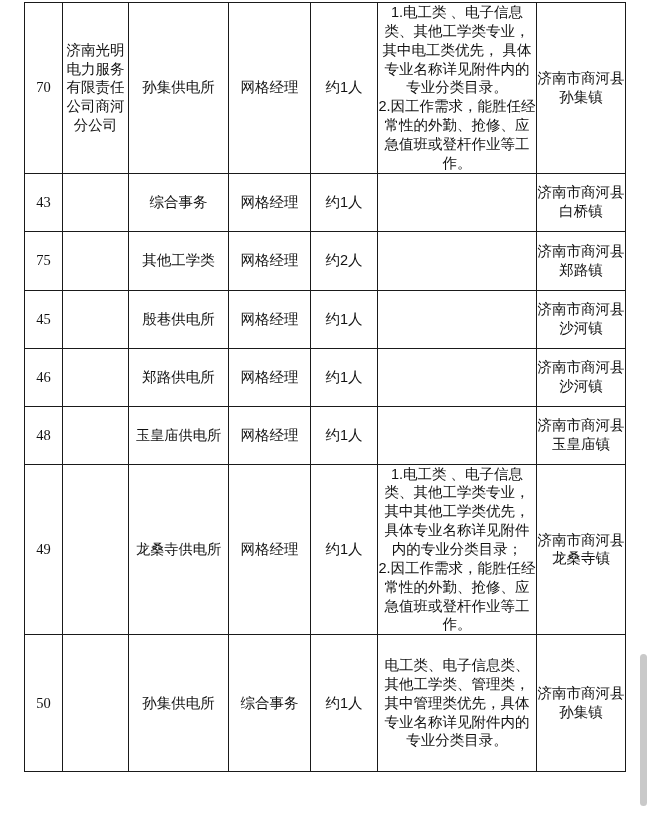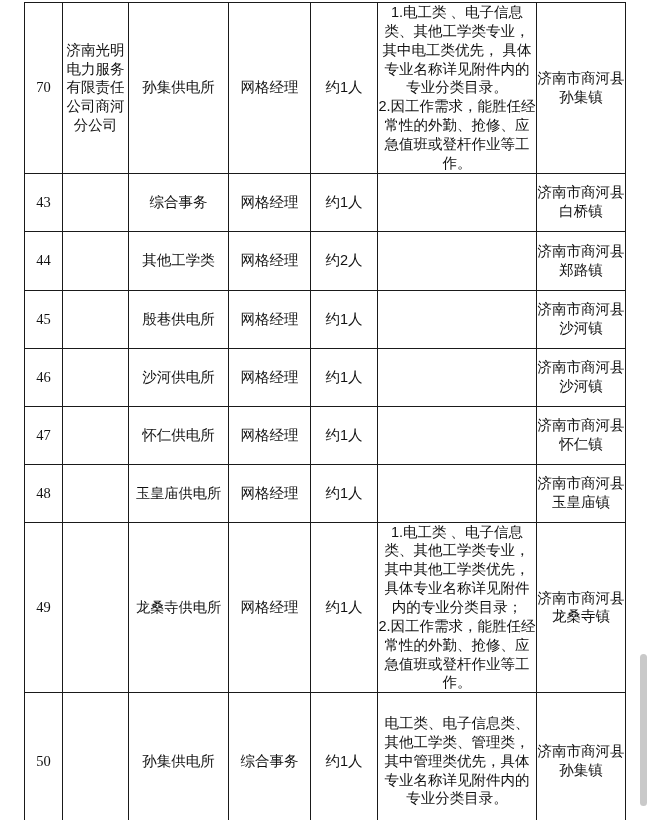--- a/index.html
+++ b/index.html
@@ -150,54 +150,45 @@
           <tr style="height: 58px;">
             <td class="cell-index">43</td>
             <td class="cell-company cell-empty"></td>
             <td class="cell-unit">综合事务</td>
             <td class="cell-post">网格经理</td>
             <td class="cell-count">约1人</td>
             <td class="cell-req cell-empty"></td>
             <td class="cell-place">济南市商河县白桥镇</td>
           </tr>
           <tr style="height: 59px;">
-            <td class="cell-index">44</td>
+            <td class="cell-index">75</td>
             <td class="cell-company cell-empty"></td>
             <td class="cell-unit">其他工学类</td>
             <td class="cell-post">网格经理</td>
             <td class="cell-count">约2人</td>
             <td class="cell-req cell-empty"></td>
             <td class="cell-place">济南市商河县郑路镇</td>
           </tr>
           <tr style="height: 58px;">
             <td class="cell-index">45</td>
             <td class="cell-company cell-empty"></td>
             <td class="cell-unit">殷巷供电所</td>
             <td class="cell-post">网格经理</td>
             <td class="cell-count">约1人</td>
             <td class="cell-req cell-empty"></td>
             <td class="cell-place">济南市商河县沙河镇</td>
           </tr>
           <tr style="height: 58px;">
             <td class="cell-index">46</td>
             <td class="cell-company cell-empty"></td>
-            <td class="cell-unit">沙河供电所</td>
+            <td class="cell-unit">郑路供电所</td>
             <td class="cell-post">网格经理</td>
             <td class="cell-count">约1人</td>
             <td class="cell-req cell-empty"></td>
             <td class="cell-place">济南市商河县沙河镇</td>
-          </tr>
-          <tr style="height: 58px;">
-            <td class="cell-index">47</td>
-            <td class="cell-company cell-empty"></td>
-            <td class="cell-unit">怀仁供电所</td>
-            <td class="cell-post">网格经理</td>
-            <td class="cell-count">约1人</td>
-            <td class="cell-req cell-empty"></td>
-            <td class="cell-place">济南市商河县怀仁镇</td>
           </tr>
           <tr style="height: 58px;">
             <td class="cell-index">48</td>
             <td class="cell-company cell-empty"></td>
             <td class="cell-unit long">玉皇庙供电所</td>
             <td class="cell-post">网格经理</td>
             <td class="cell-count">约1人</td>
             <td class="cell-req cell-empty"></td>
             <td class="cell-place">济南市商河县玉皇庙镇</td>
           </tr>

